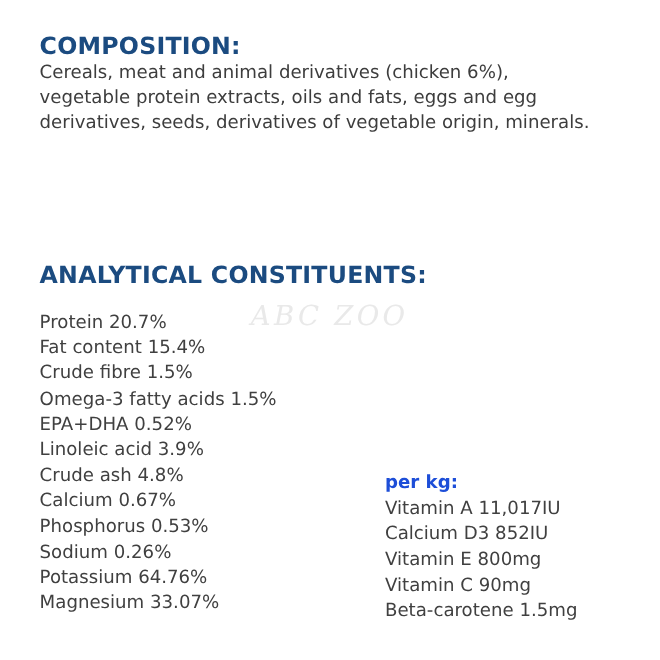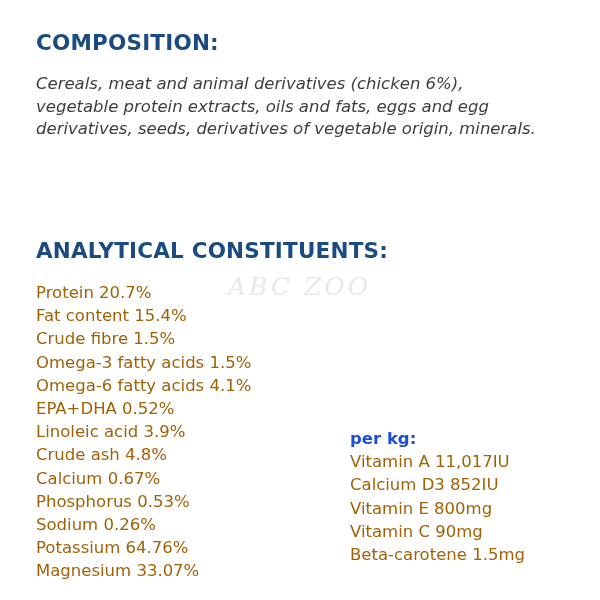--- a/index.html
+++ b/index.html
@@ -50,22 +50,20 @@
     width: 530px;
   }
   .body-text {
     font-size: 16.5px;
     line-height: 22.5px;
     color: #3d3d3d;
     margin: 0;
     width: 512px;
   }
   .composition-block .body-text {
-    margin-top: 18px;
-    font-style: italic;
   }
   .analytical-block {
     position: absolute;
     left: 36px;
     top: 238px;
     width: 540px;
   }
   .two-col {
     position: relative;
     margin-top: 18px;
@@ -79,21 +77,21 @@
   }
   .col-right {
     position: absolute;
     left: 314px;
     top: 146px;
     width: 240px;
   }
   .nutrient-line {
     font-size: 16.5px;
     line-height: 23.2px;
-    color: #a16207;
+    color: #404040;
     white-space: nowrap;
   }
   .per-kg-label {
     font-size: 16.5px;
     line-height: 23.2px;
     color: #1d4ed8;
     font-weight: bold;
   }
 </style>
 </head>
@@ -110,21 +108,20 @@
 
   <section class="analytical-block">
     <h2 class="section-heading">ANALYTICAL CONSTITUENTS:</h2>
 
     <div class="two-col">
       <div class="col-left">
         <div class="nutrient-line">Protein 20.7%</div>
         <div class="nutrient-line">Fat content 15.4%</div>
         <div class="nutrient-line">Crude fibre 1.5%</div>
         <div class="nutrient-line">Omega-3 fatty acids 1.5%</div>
-        <div class="nutrient-line">Omega-6 fatty acids 4.1%</div>
         <div class="nutrient-line">EPA+DHA 0.52%</div>
         <div class="nutrient-line">Linoleic acid 3.9%</div>
         <div class="nutrient-line">Crude ash 4.8%</div>
         <div class="nutrient-line">Calcium 0.67%</div>
         <div class="nutrient-line">Phosphorus 0.53%</div>
         <div class="nutrient-line">Sodium 0.26%</div>
         <div class="nutrient-line">Potassium 64.76%</div>
         <div class="nutrient-line">Magnesium 33.07%</div>
       </div>
 

